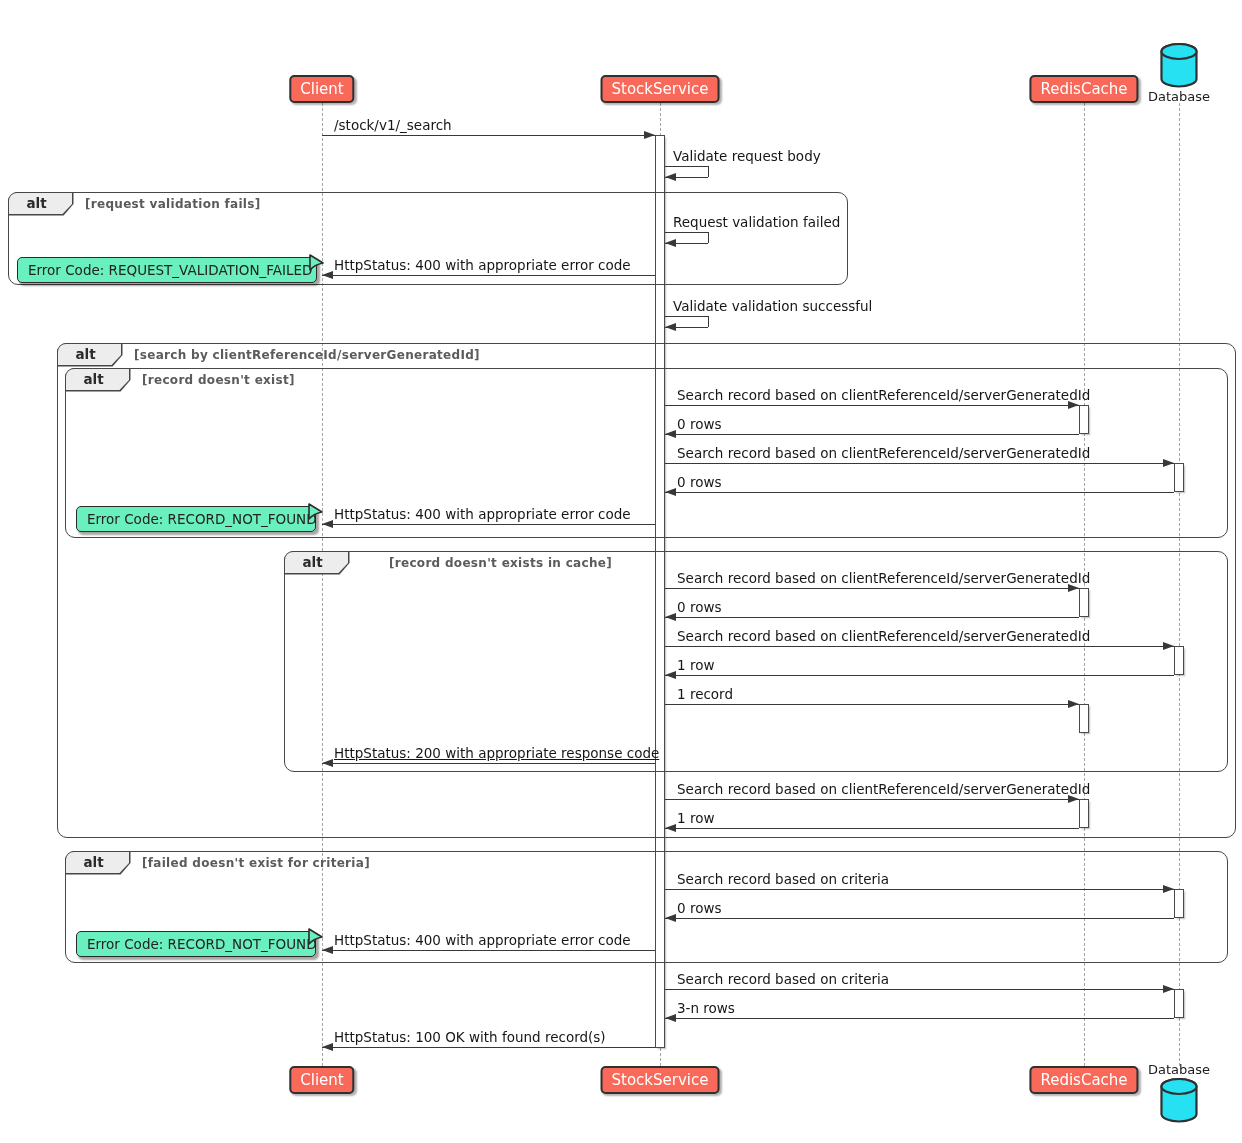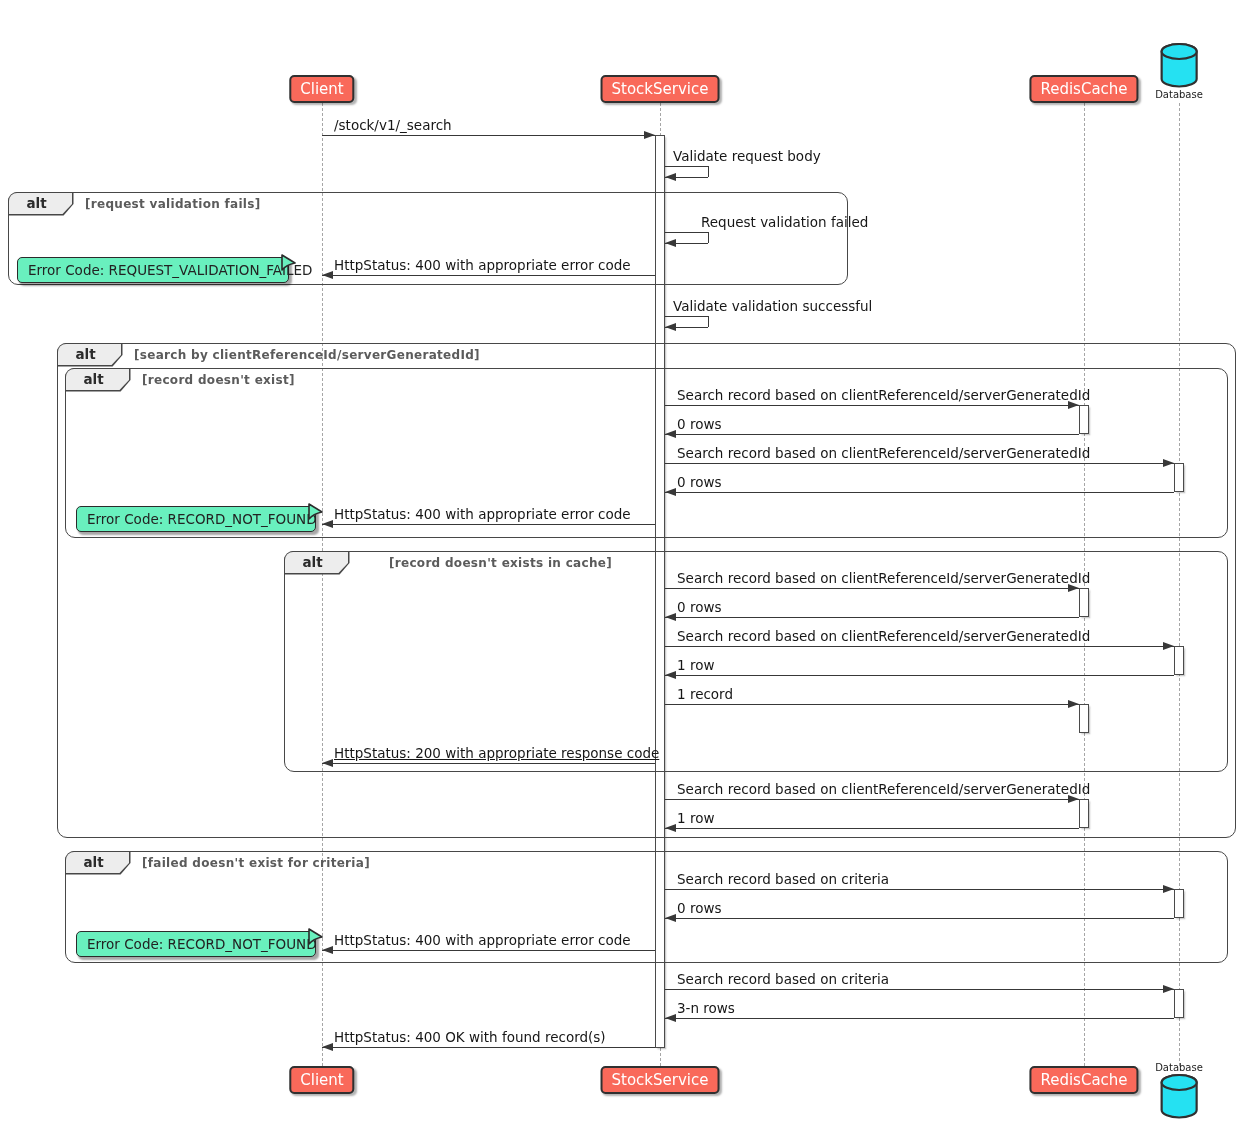--- a/index.html
+++ b/index.html
@@ -1,21 +1,21 @@
 <!DOCTYPE html>
 <html><head>
 <meta charset="utf-8">
 <style>
   html,body{margin:0;padding:0;background:#ffffff;}
   .seq{position:relative;width:1242px;height:1143px;background:#fff;font-family:"DejaVu Sans","Liberation Sans",sans-serif;overflow:hidden;}
   .title{position:absolute;top:13px;left:0;width:100%;text-align:center;font-weight:bold;font-size:15px;color:#101010;}
   .lifeline{position:absolute;width:0;border-left:1px dashed var(--lifeline,#A6A6A6);}
   .pbox{position:absolute;transform:translateX(-50%);background:var(--participant-fill,#F9695A);border:2px solid var(--participant-border,#303030);border-radius:5px;color:var(--participant-text,#fff);font-size:15px;height:28px;line-height:24px;padding:0 9px;box-sizing:border-box;white-space:nowrap;box-shadow:2px 2px 2px rgba(0,0,0,.3);}
   .dbwrap{position:absolute;transform:translateX(-50%);display:flex;flex-direction:column;align-items:center;}
-  .dblabel{font-size:10px;color:#1c1c1c;white-space:nowrap;}
+  .dblabel{font-size:13px;color:#1c1c1c;white-space:nowrap;}
   .activation{position:absolute;width:10px;background:#ffffff;border:1.2px solid #4a4a4a;box-sizing:border-box;box-shadow:1.5px 1.5px 1.5px rgba(0,0,0,.2);}
   .frame{position:absolute;border:1.5px solid var(--frame-border,#474747);border-radius:10px;box-sizing:border-box;}
   .ftag{position:absolute;left:-1.5px;top:-1.5px;width:66px;height:24px;background:var(--frame-border,#474747);clip-path:polygon(0 0,100% 0,100% 52%,85% 100%,0 100%);border-radius:9px 0 0 0;}
   .ftag-in{position:absolute;left:1.5px;top:1.5px;width:63px;height:21px;background:var(--frame-tag-fill,#EDEDED);clip-path:polygon(0 0,100% 0,100% 52%,85% 100%,0 100%);border-radius:8px 0 0 0;font-weight:bold;font-size:13.5px;color:#2b2b2b;text-align:center;line-height:20px;padding-right:8px;box-sizing:border-box;}
   .guard{position:absolute;font-size:12px;font-weight:bold;color:var(--guard-text,#5B5B5B);white-space:nowrap;letter-spacing:.3px;}
   .msg-label{position:absolute;font-size:13.5px;color:var(--message-text,#161616);white-space:nowrap;}
   .mline{position:absolute;height:0;border-top:1.3px solid var(--line,#383838);}
   .vline{position:absolute;width:0;border-left:1.3px solid var(--line,#383838);}
   .ah-r{position:absolute;width:0;height:0;border-top:4.5px solid transparent;border-bottom:4.5px solid transparent;border-left:11px solid var(--line,#383838);}
   .ah-l{position:absolute;width:0;height:0;border-top:4.5px solid transparent;border-bottom:4.5px solid transparent;border-right:11px solid var(--line,#383838);}
@@ -87,21 +87,21 @@
       <svg width="40" height="47" viewBox="0 0 40 47">
         <path d="M2.5 9.5 L2.5 37 A17.5 7.5 0 0 0 37.5 37 L37.5 9.5 A17.5 7.5 0 0 0 2.5 9.5 Z" fill="#25E1F2" stroke="#303030" stroke-width="2.2"></path>
         <ellipse cx="20" cy="9.5" rx="17.5" ry="7.5" fill="#25E1F2" stroke="#303030" stroke-width="2.2"></ellipse>
       </svg>
     </div>
     <div class="msg-label" style="left: 673px; top: 148px;">Validate request body</div>
     <div class="mline" style="left: 665px; top: 166px; width: 43px;"></div>
     <div class="vline" style="left: 708px; top: 166px; height: 11px;"></div>
     <div class="mline" style="left: 665px; top: 177px; width: 43px;"></div>
     <div class="ah-l" style="left: 665px; top: 173px;"></div>
-    <div class="msg-label" style="left: 673px; top: 214px; margin-left: 28px;">Request validation failed</div>
+    <div class="msg-label" style="left: 673px; top: 214px;">Request validation failed</div>
     <div class="mline" style="left: 665px; top: 232px; width: 43px;"></div>
     <div class="vline" style="left: 708px; top: 232px; height: 11px;"></div>
     <div class="mline" style="left: 665px; top: 243px; width: 43px;"></div>
     <div class="ah-l" style="left: 665px; top: 239px;"></div>
     <div class="msg-label" style="left: 673px; top: 298px;">Validate validation successful</div>
     <div class="mline" style="left: 665px; top: 316px; width: 43px;"></div>
     <div class="vline" style="left: 708px; top: 316px; height: 11px;"></div>
     <div class="mline" style="left: 665px; top: 327px; width: 43px;"></div>
     <div class="ah-l" style="left: 665px; top: 323px;"></div>
     <div class="mline" style="left: 322px; top: 135px; width: 333px;"></div>
@@ -159,22 +159,22 @@
     <div class="ah-l" style="left: 322px; top: 946px;"></div>
     <div class="msg-label" style="left: 334px; top: 932px;">HttpStatus: 400 with appropriate error code</div>
     <div class="mline" style="left: 665px; top: 989px; width: 509px;"></div>
     <div class="ah-r" style="left: 1163px; top: 985px;"></div>
     <div class="msg-label" style="left: 677px; top: 971px;">Search record based on criteria</div>
     <div class="mline" style="left: 665px; top: 1018px; width: 509px;"></div>
     <div class="ah-l" style="left: 665px; top: 1014px;"></div>
     <div class="msg-label" style="left: 677px; top: 1000px;">3-n rows</div>
     <div class="mline" style="left: 322px; top: 1047px; width: 333px;"></div>
     <div class="ah-l" style="left: 322px; top: 1043px;"></div>
-    <div class="msg-label" style="left: 334px; top: 1029px;">HttpStatus: 400 OK with found record(s)</div>
-    <div class="note" style="left: 17px; top: 257px; width: 272px; height: 26px;">
+    <div class="msg-label" style="left: 334px; top: 1029px;">HttpStatus: 100 OK with found record(s)</div>
+    <div class="note" style="left: 17px; top: 257px; width: 300px; height: 26px;">
       <div>Error Code: REQUEST_VALIDATION_FAILED</div>
       <svg class="fold" width="16" height="17" viewBox="0 0 16 17">
         <path d="M1 16 L1 1 L14 9 C7 10.5 3.5 13 1 16 Z" fill="#69F0BE" stroke="#2B2B2B" stroke-width="1.6" stroke-linejoin="round"></path>
       </svg>
     </div>
     <div class="note" style="left: 76px; top: 506px; width: 240px; height: 26px;">
       <div>Error Code: RECORD_NOT_FOUND</div>
       <svg class="fold" width="16" height="17" viewBox="0 0 16 17">
         <path d="M1 16 L1 1 L14 9 C7 10.5 3.5 13 1 16 Z" fill="#69F0BE" stroke="#2B2B2B" stroke-width="1.6" stroke-linejoin="round"></path>
       </svg>

